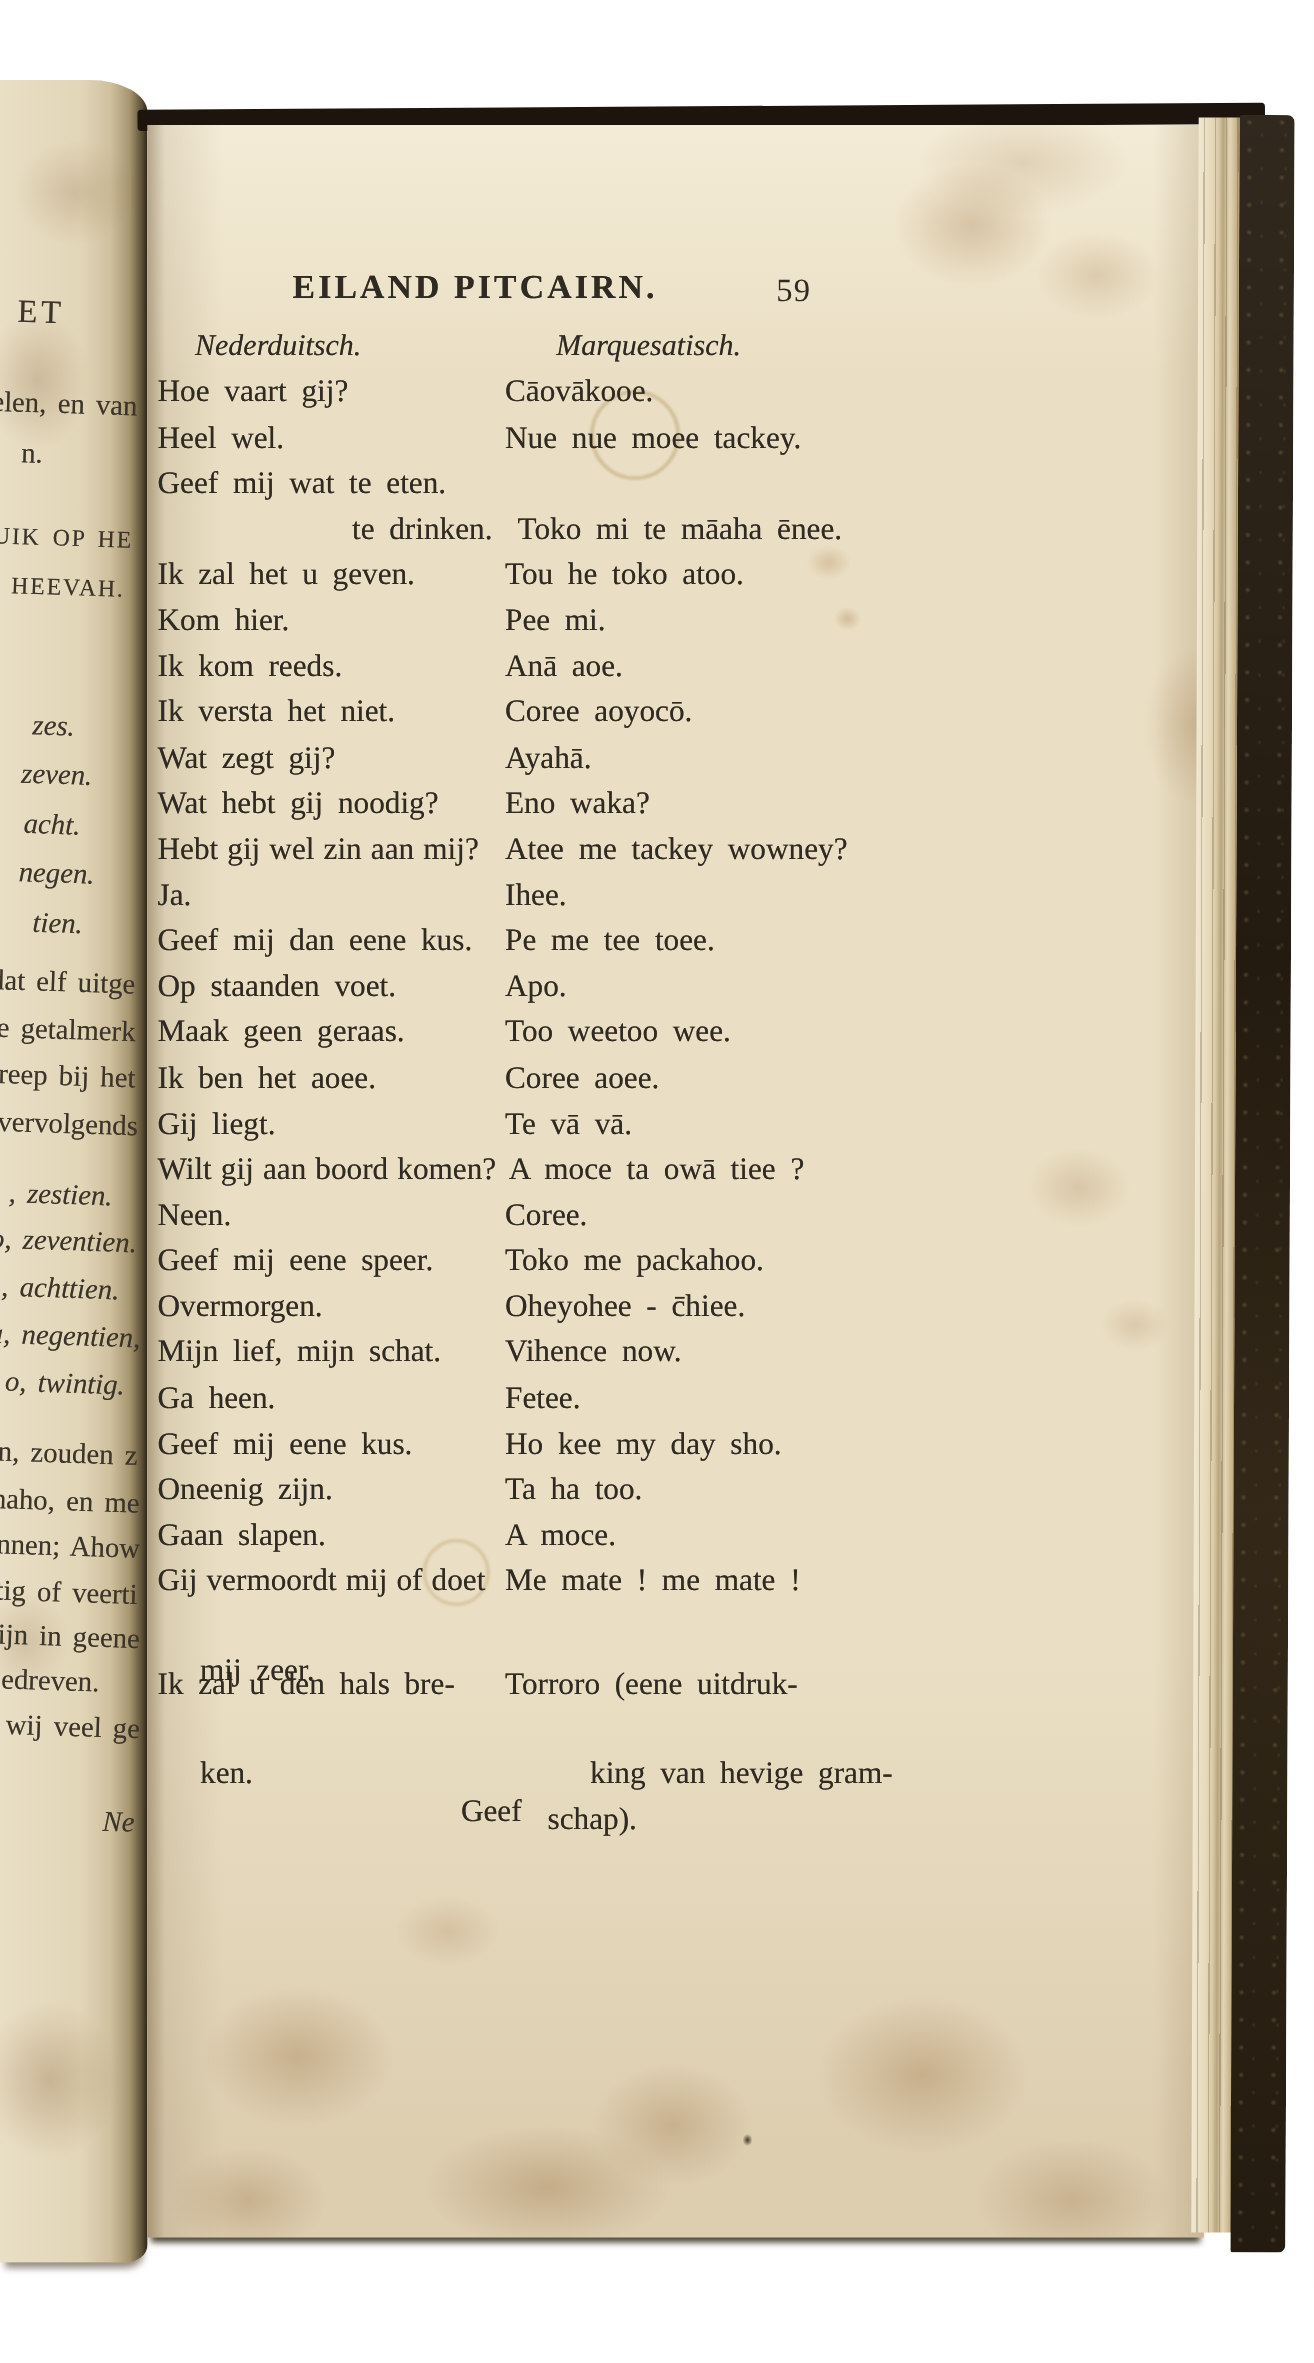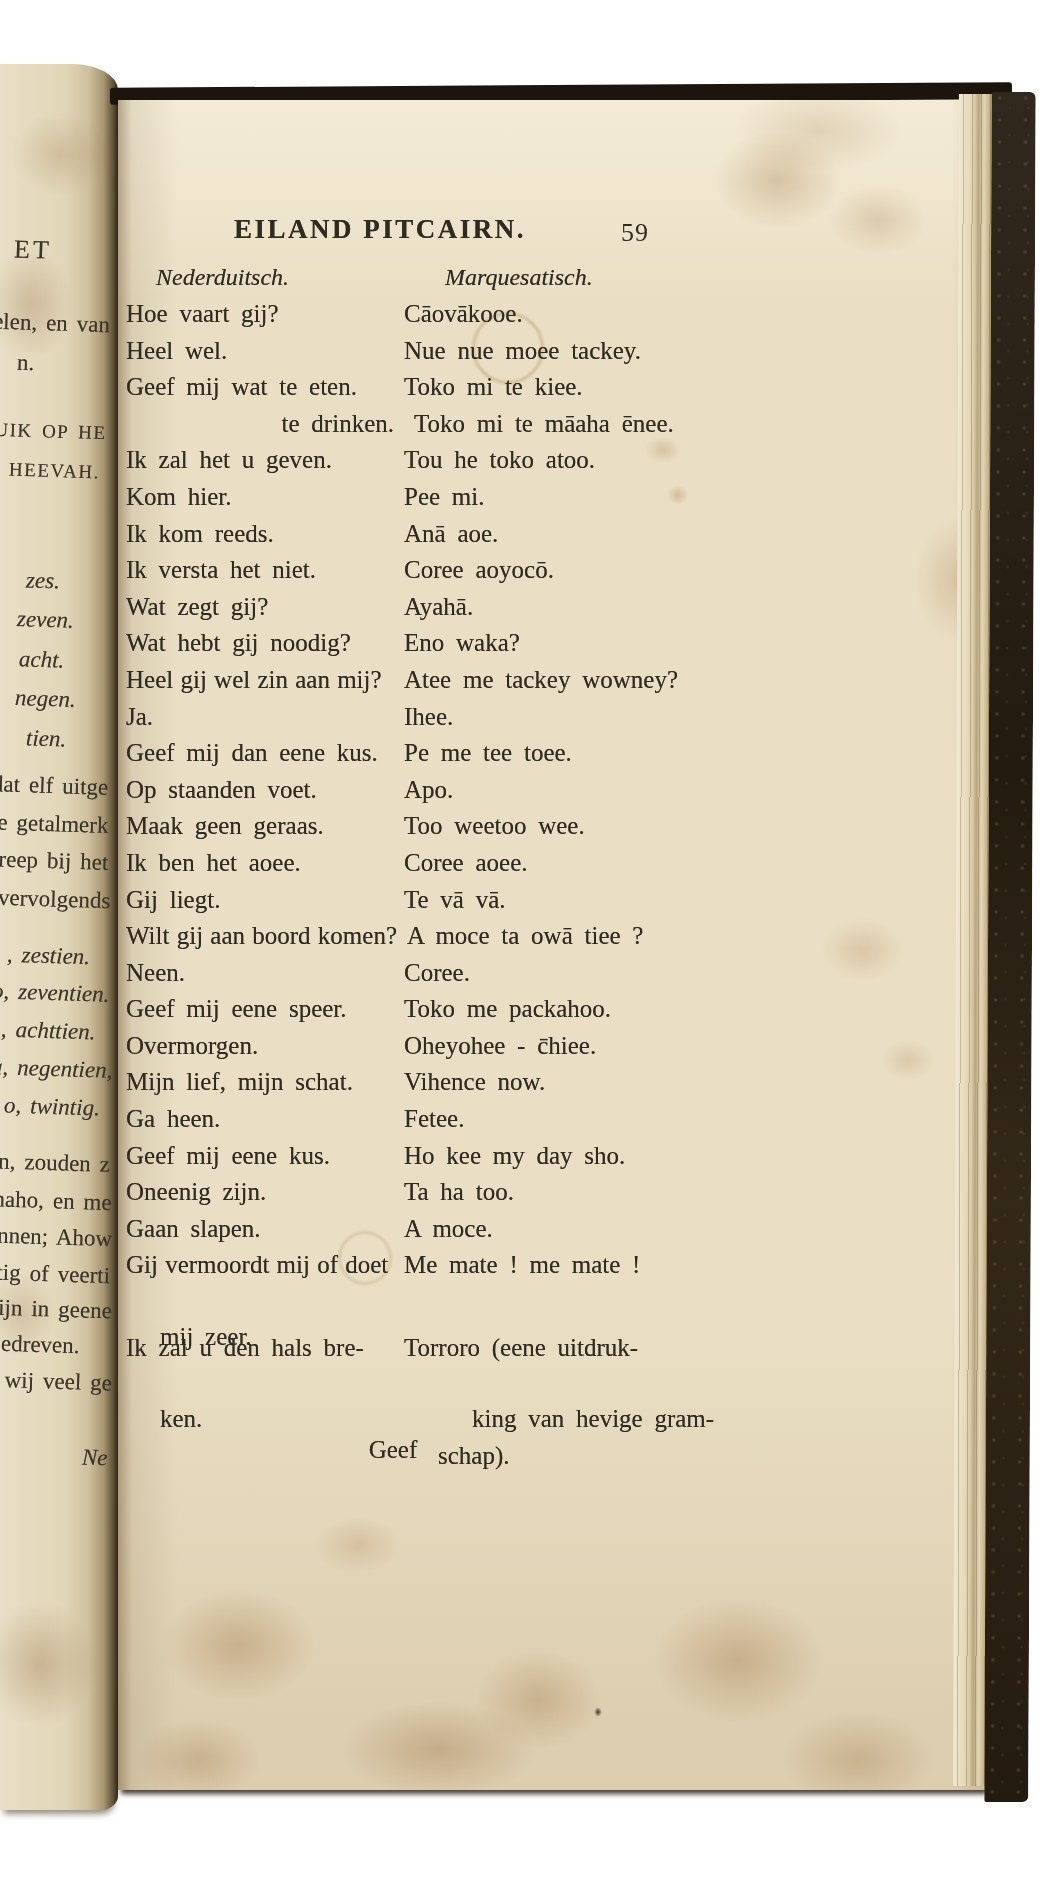--- a/index.html
+++ b/index.html
@@ -55,21 +55,21 @@
   .top-strip{position:absolute;left:110px;top:85px;width:902px;height:17px;background:#1d150d;
     border-radius:3px;transform:rotate(-.35deg);}
 
   
   .recto{position:absolute;left:118px;top:100px;width:845px;height:1690px;overflow:hidden;
     background-color:#eadfc4;
     background-image:
       linear-gradient(90deg, rgba(80,55,20,.38) 0px, rgba(80,55,20,.10) 14px, rgba(0,0,0,0) 60px),
       linear-gradient(270deg, rgba(120,90,40,.20) 0px, rgba(0,0,0,0) 40px),
       linear-gradient(180deg, rgba(255,250,235,.45) 0%, rgba(0,0,0,0) 12%, rgba(0,0,0,0) 72%, rgba(140,100,50,.14) 96%);
-    box-shadow:0 7px 5px -3px rgba(40,30,15,.85);padding-left:28px;}
+    box-shadow:0 7px 5px -3px rgba(40,30,15,.85);}
   .foxing{position:absolute;inset:0;pointer-events:none;
     background-image:
       radial-gradient(90px 70px at 660px 80px,  rgba(150,105,55,.28), transparent 70%),
       radial-gradient(120px 60px at 700px 30px, rgba(140,100,50,.18), transparent 70%),
       radial-gradient(70px 50px at 760px 120px, rgba(150,105,55,.20), transparent 70%),
       radial-gradient(26px 20px at 545px 350px, rgba(160,110,55,.25), transparent 70%),
       radial-gradient(16px 14px at 560px 395px, rgba(160,110,55,.30), transparent 70%),
       radial-gradient(60px 90px at 838px 480px, rgba(150,100,50,.22), transparent 70%),
       radial-gradient(60px 46px at 745px 850px, rgba(150,100,50,.20), transparent 70%),
       radial-gradient(40px 30px at 790px 960px, rgba(150,100,50,.18), transparent 70%),
@@ -174,21 +174,20 @@
         <div class="row">
           <span class="cell nl">Hoe vaart gij?</span>
           <span class="cell mq">Cāovākooe.</span>
         </div>
         <div class="row">
           <span class="cell nl">Heel wel.</span>
           <span class="cell mq">Nue nue moee tackey.</span>
         </div>
         <div class="row">
           <span class="cell nl">Geef mij wat te eten.</span>
-          <span class="cell mq">Toko mi te kiee.</span>
         </div>
         <div class="row">
           <span class="cell nl turnover-right">te drinken.</span>
           <span class="cell mq">Toko mi te māaha ēnee.</span>
         </div>
         <div class="row">
           <span class="cell nl">Ik zal het u geven.</span>
           <span class="cell mq">Tou he toko atoo.</span>
         </div>
         <div class="row">
@@ -205,21 +204,21 @@
         </div>
         <div class="row">
           <span class="cell nl">Wat zegt gij?</span>
           <span class="cell mq">Ayahā.</span>
         </div>
         <div class="row">
           <span class="cell nl">Wat hebt gij noodig?</span>
           <span class="cell mq">Eno waka?</span>
         </div>
         <div class="row">
-          <span class="cell nl">Heel gij wel zin aan mij?</span>
+          <span class="cell nl">Hebt gij wel zin aan mij?</span>
           <span class="cell mq">Atee me tackey wowney?</span>
         </div>
         <div class="row">
           <span class="cell nl">Ja.</span>
           <span class="cell mq">Ihee.</span>
         </div>
         <div class="row">
           <span class="cell nl">Geef mij dan eene kus.</span>
           <span class="cell mq">Pe me tee toee.</span>
         </div>

